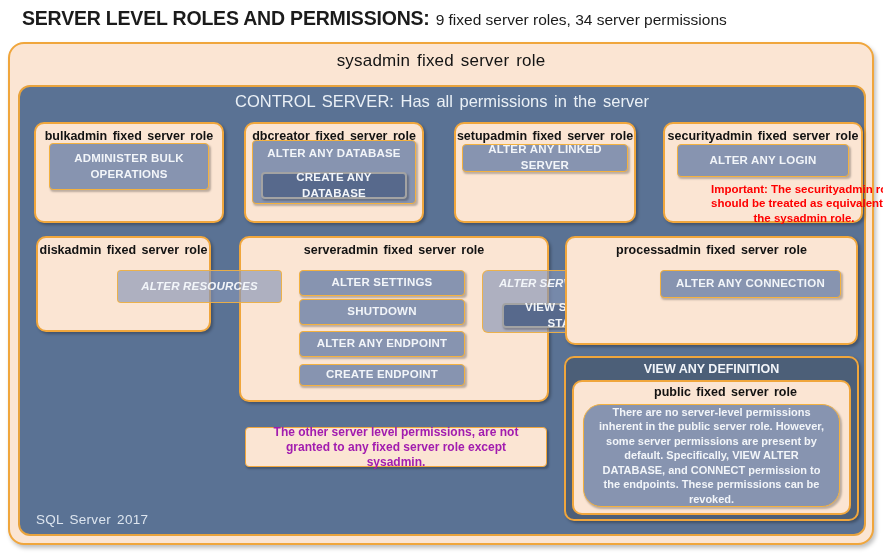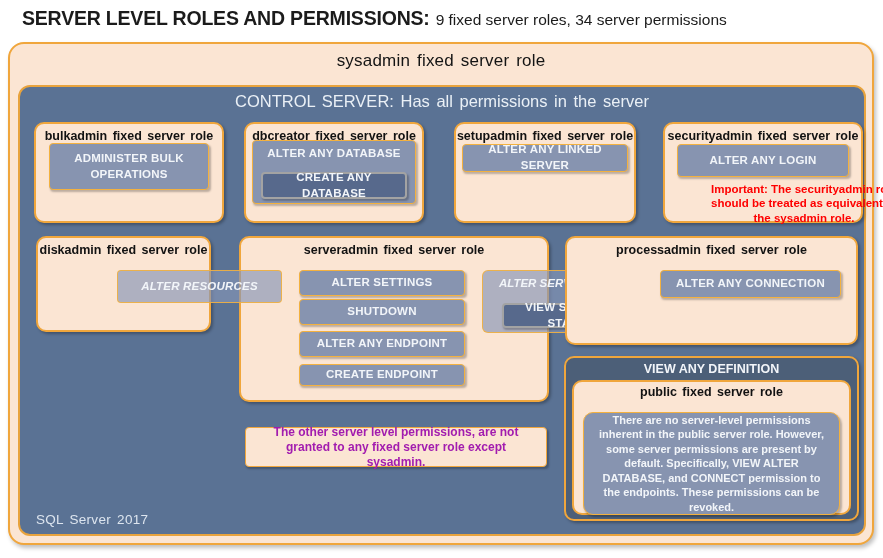--- a/index.html
+++ b/index.html
@@ -32,23 +32,23 @@
     background:#8794b0;border:1.5px solid #f3b13f;border-radius:4px;
     color:#f2f5f9;font-size:11.5px;font-weight:bold;letter-spacing:0.2px;line-height:1.35;
     box-shadow:1.5px 2px 2px rgba(0,0,0,0.25);padding:0 6px;}
   .perm-dark{background:#57698c;border:2px solid #a3a3a3;}
   .perm-ghost{background:rgba(134,148,182,0.66);border:1.5px solid rgba(243,177,63,0.9);box-shadow:none;font-style:italic;}
 
   .warning-text{color:#fe0000;font-size:11.5px;font-weight:bold;text-align:center;line-height:1.25;margin-left:41px;}
   .note-box{background:#fbe5d3;border:1.5px solid #f0a63c;border-radius:4px;
     display:flex;align-items:center;justify-content:center;text-align:center;
     font-size:12px;font-weight:bold;color:#a21caf;line-height:1.25;box-shadow:1.5px 2px 2px rgba(0,0,0,0.25);padding:2px 10px;}
-  .public-note{background:#8794b0;border:1.5px solid #f3b13f;border-radius:10px;
+  .public-note{background:#8794b0;border:1.5px solid #f3b13f;border-radius:18px;
     display:flex;align-items:center;justify-content:center;text-align:center;
-    color:#f2f5f9;font-size:11px;font-weight:bold;line-height:1.32;padding:4px 9px;box-shadow:1.5px 2px 2px rgba(0,0,0,0.25);margin-top:8px;}
+    color:#f2f5f9;font-size:11px;font-weight:bold;line-height:1.32;padding:4px 9px;box-shadow:1.5px 2px 2px rgba(0,0,0,0.25);}
   .footer-label{color:#dde5ef;font-size:13.5px;letter-spacing:0.3px;word-spacing:2px;}
 </style>
 </head>
 <body>
 
 <div class="canvas">
 
   <div class="abs page-title">
     <span class="main">SERVER LEVEL ROLES AND PERMISSIONS:</span><span class="sub">9 fixed server roles, 34 server permissions</span>
   </div>
@@ -101,21 +101,21 @@
   <div class="abs perm perm-dark" style="left:502px;top:303px;width:128px;height:25px;">VIEW SERVER STATE</div>
 
   <div class="abs role" style="left:565px;top:236px;width:293px;height:109px;">
     <div class="role-title">processadmin fixed server role</div>
   </div>
   <div class="abs perm" style="left:660px;top:270px;width:181px;height:28px;">ALTER ANY CONNECTION</div>
 
   <div class="abs dark-panel" style="left:564px;top:356px;width:295px;height:165px;">
     <div class="dark-panel-title">VIEW ANY DEFINITION</div>
     <div class="role" style="position:absolute;box-sizing:border-box;left:6px;top:22px;width:279px;height:135px;box-shadow:none;">
-      <div class="role-title" style="top:3px;">public fixed server role</div>
+      <div class="role-title" style="top:3px;margin-left:14px;">public fixed server role</div>
       <div class="public-note" style="position:absolute;box-sizing:border-box;left:9px;top:22px;width:257px;height:103px;">There are no server-level permissions inherent in the public server role. However, some server permissions are present by default. Specifically, VIEW ALTER DATABASE, and CONNECT permission to the endpoints. These permissions can be revoked.</div>
     </div>
   </div>
 
   <div class="abs note-box" style="left:245px;top:427px;width:302px;height:40px;">The other server level permissions, are not granted to any fixed server role except sysadmin.</div>
 
   <div class="abs footer-label" style="left:36px;top:512px;">SQL Server 2017</div>
 
 </div>
 

